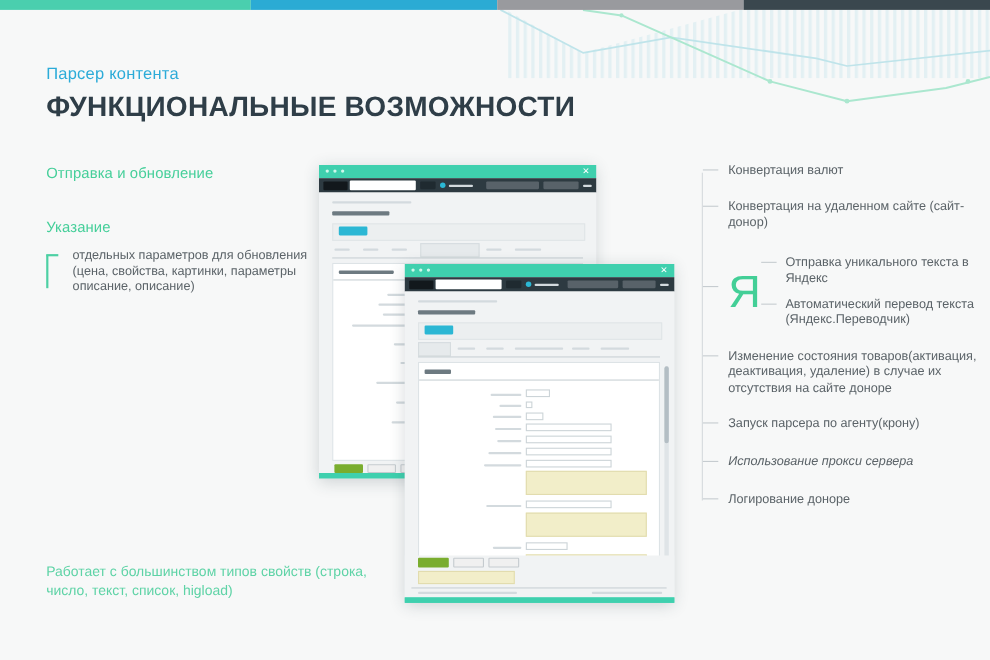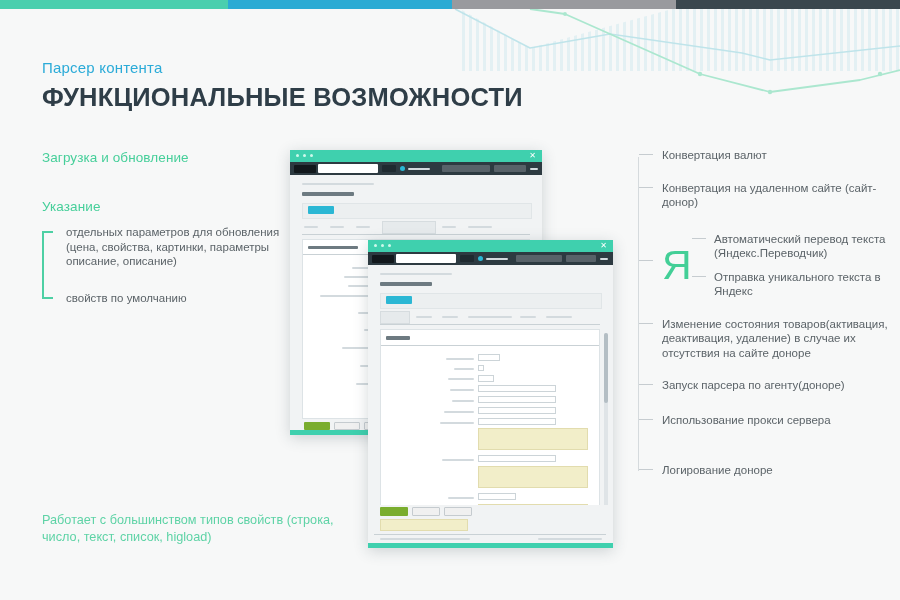--- a/index.html
+++ b/index.html
@@ -143,51 +143,50 @@
       <circle cx="880" cy="74" r="2.2"></circle>
     </g>
   </svg>
 
   <div class="kicker">Парсер контента</div>
   <div class="title">ФУНКЦИОНАЛЬНЫЕ ВОЗМОЖНОСТИ</div>
 
   <div class="left">
 
     <div class="grp">
-      <div class="col-head grp-title">Загрузка и обновление</div>
+      <div class="col-head grp-title">Отправка и обновление</div>
     </div>
 
     <div class="grp" style="margin-top:34px;">
       <div class="col-head grp-title">Указание</div>
       <div class="grp-items">
         <div class="li bullet-txt" style="margin-bottom:22px;">отдельных параметров для обновления (цена, свойства, картинки, параметры описание, описание)</div>
-        <div class="li bullet-txt">свойств по умолчанию</div>
       </div>
     </div>
   </div>
 
   <div class="footnote">Работает с большинством типов свойств (строка, число, текст, список, higload)</div>
 
   <div class="right">
     <div class="r-rail"></div>
 
     <div class="r-item bullet-txt" style="margin-bottom:18px;">Конвертация валют</div>
     <div class="r-item bullet-txt" style="margin-bottom:22px;">Конвертация на удаленном сайте (сайт-донор)</div>
 
     <div class="ya-block">
       <div class="ya-logo">Я</div>
       <div class="ya-list">
+        <div class="ya-li bullet-txt">Отправка уникального текста в Яндекс</div>
         <div class="ya-li bullet-txt">Автоматический перевод текста (Яндекс.Переводчик)</div>
-        <div class="ya-li bullet-txt">Отправка уникального текста в Яндекс</div>
       </div>
     </div>
 
     <div class="r-item bullet-txt" style="margin-bottom:18px;">Изменение состояния товаров(активация, деактивация, удаление) в случае их отсутствия на сайте доноре</div>
-    <div class="r-item bullet-txt" style="margin-bottom:20px;">Запуск парсера по агенту(доноре)</div>
-    <div class="r-item bullet-txt" style="margin-bottom:36px;">Использование прокси сервера</div>
+    <div class="r-item bullet-txt" style="margin-bottom:20px;">Запуск парсера по агенту(крону)</div>
+    <div class="r-item bullet-txt" style="margin-bottom:20px;font-style:italic;">Использование прокси сервера</div>
     <div class="r-item bullet-txt">Логирование доноре</div>
   </div>
 
   <div class="win" style="left:290px;top:150px;width:252px;height:285px;">
     <div class="tbar">
       <span class="dots">
           <i></i>
           <i></i>
           <i></i>
         </span>

